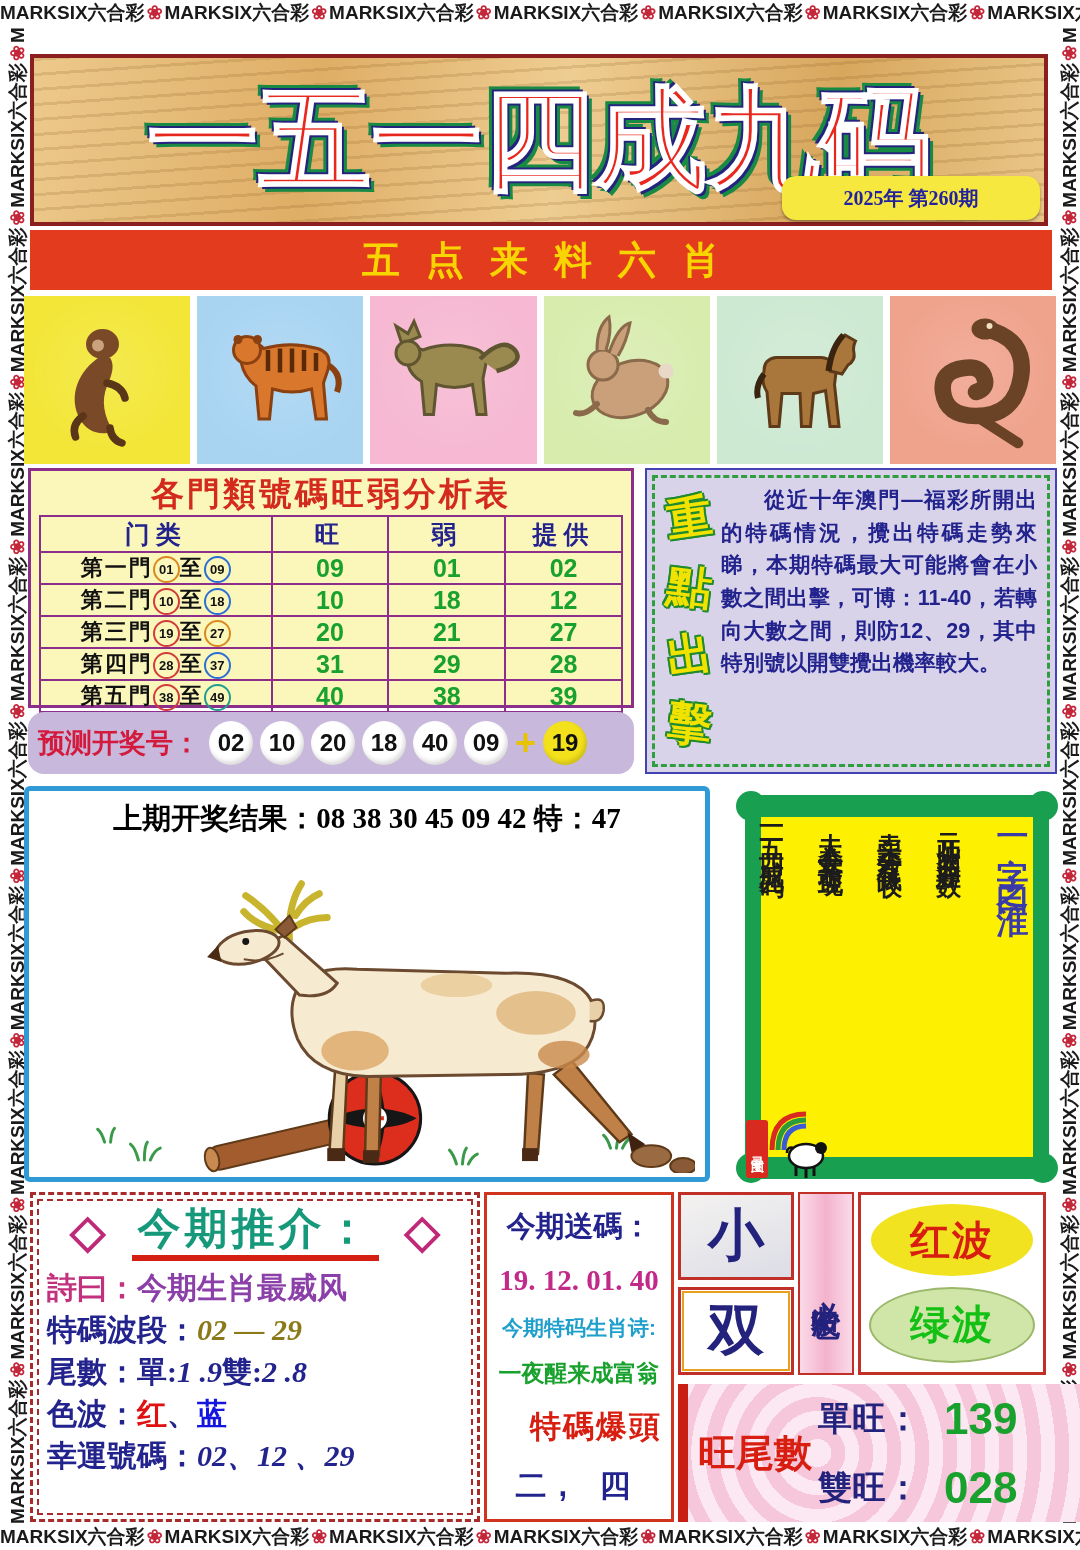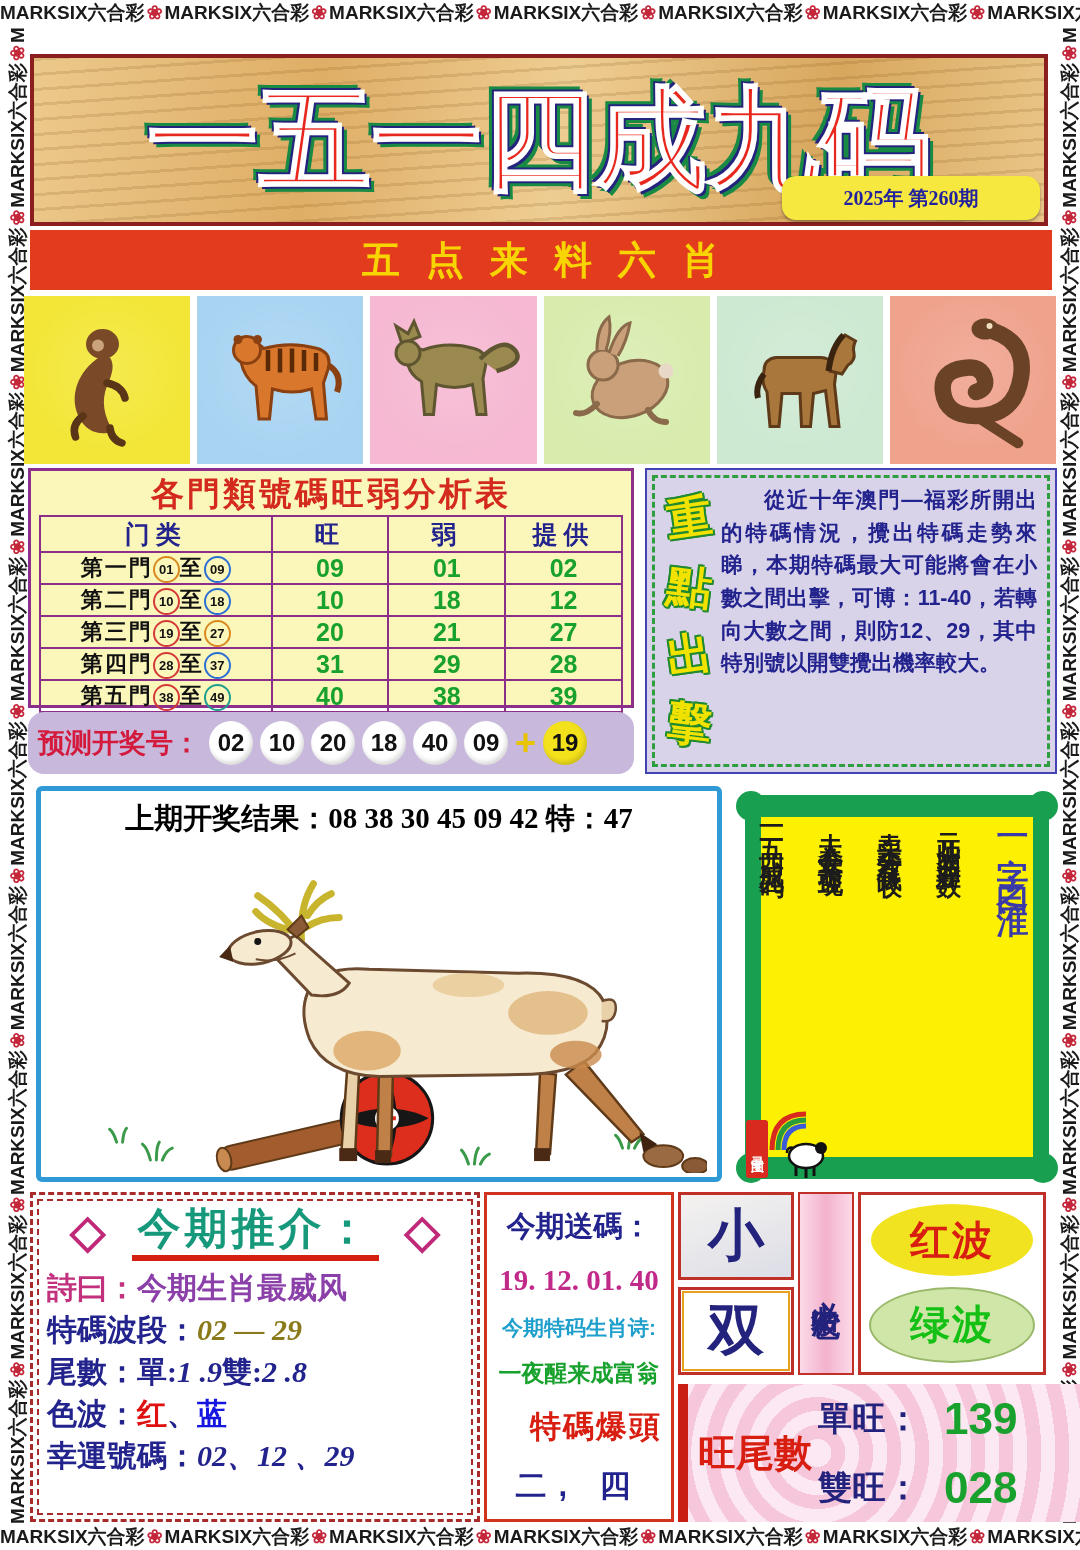--- a/index.html
+++ b/index.html
@@ -69,21 +69,21 @@
         padding:6px 10px 6px 6px;gap:4px;}
   .hl-title{width:56px;display:flex;flex-direction:column;justify-content:space-around;align-items:center;}
   .hl-title span{font-size:45px;font-weight:900;color:#f2e200;
         text-shadow:2px 0 0 #1f8a30,-2px 0 0 #1f8a30,0 2px 0 #1f8a30,0 -2px 0 #1f8a30,
                     2px 2px 0 #1f8a30,-2px -2px 0 #1f8a30;}
   .hl-title span:nth-child(odd){transform:rotate(-8deg);}
   .hl-title span:nth-child(even){transform:rotate(7deg);}
   .hl-body{flex:1;color:#23238e;font-weight:bold;font-size:21.5px;line-height:1.52;text-align:justify;
         text-indent:2em;}
   
-  .deer-panel{position:absolute;left:36px;top:786px;width:686px;height:396px;border:5px solid #2f9ad6;
+  .deer-panel{position:absolute;left:24px;top:786px;width:686px;height:396px;border:5px solid #2f9ad6;
         border-radius:6px;background:#fff;box-sizing:border-box;overflow:hidden;}
   .last-draw{text-align:center;font-family:"Liberation Serif",serif;font-weight:bold;font-size:29px;
         color:#000;margin-top:8px;}
   .deer-art{position:absolute;left:10px;top:52px;width:656px;height:330px;}
   
   .scroll{position:absolute;left:736px;top:788px;width:322px;height:398px;}
   .s-bar{position:absolute;left:14px;right:14px;height:22px;background:#18a050;border-radius:11px;}
   .s-bar.top{top:7px;} .s-bar.bot{bottom:7px;}
   .knob{position:absolute;width:30px;height:30px;border-radius:50%;background:#18a050;}
   .knob.tl{top:3px;left:0;} .knob.tr{top:3px;right:0;} .knob.bl{bottom:3px;left:0;} .knob.br{bottom:3px;right:0;}

